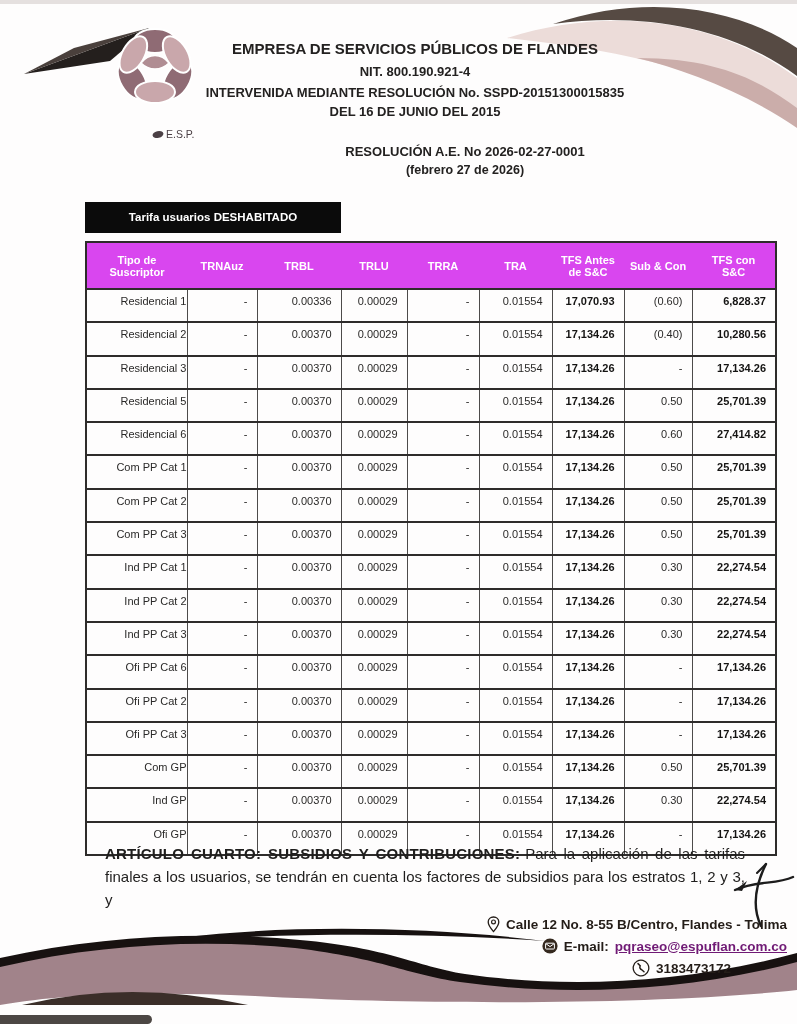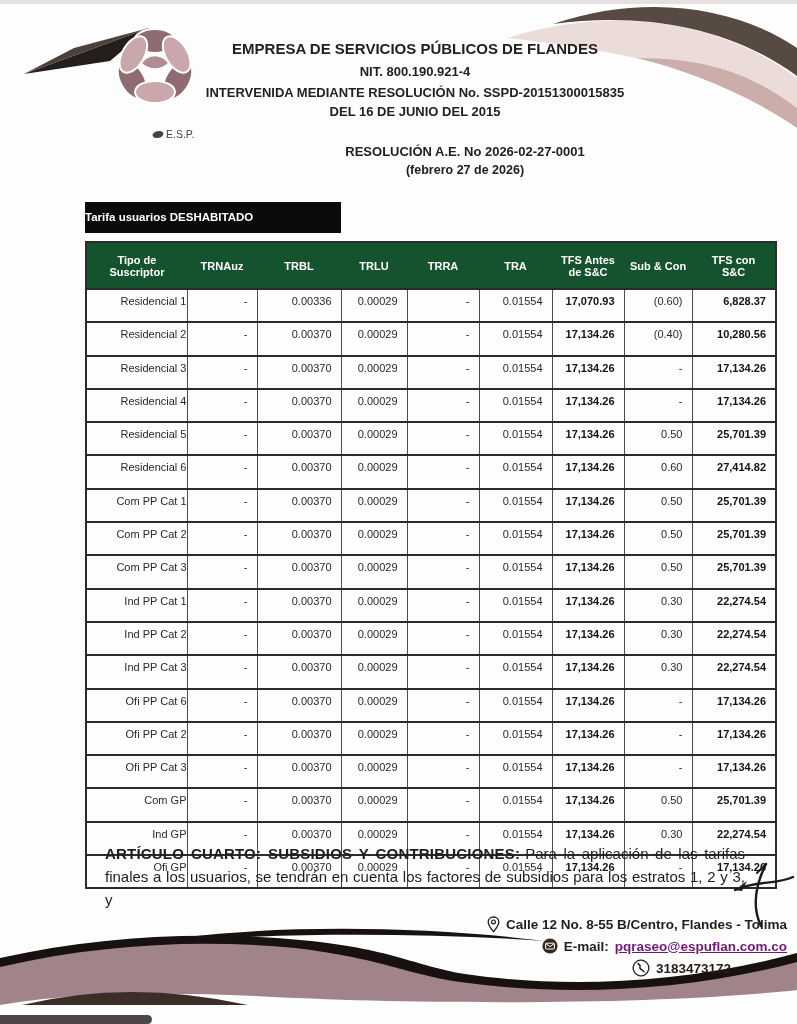--- a/index.html
+++ b/index.html
@@ -27,24 +27,24 @@
   .h1{font-size:15px;font-weight:bold;margin-bottom:7px;}
   .h2{font-size:13px;font-weight:bold;margin-bottom:6px;}
   .h3{font-size:13px;font-weight:bold;margin-bottom:4px;}
   .h4{font-size:13px;font-weight:bold;}
   .res-block{position:absolute;left:280px;top:144px;width:370px;text-align:center;color:#232120;}
   .r1{font-size:13px;font-weight:bold;margin-bottom:4px;}
   .r2{font-size:12.5px;font-weight:bold;}
 
   
   .banner{position:absolute;left:85px;top:202px;width:256px;height:31px;background:#0b0b0b;
-    color:#fff;font-size:11.5px;font-weight:bold;text-align:left;line-height:31px;}
+    color:#fff;font-size:11.5px;font-weight:bold;text-align:center;line-height:31px;}
   table.tariff{position:absolute;left:85px;top:241px;width:690px;border-collapse:collapse;
     table-layout:fixed;border:2px solid #2e2c2b;}
-  table.tariff thead th{background:#14532d;color:#fff;height:45px;font-size:11px;font-weight:bold;
+  table.tariff thead th{background:#d946ef;color:#fff;height:45px;font-size:11px;font-weight:bold;
     text-align:center;vertical-align:middle;white-space:pre-line;padding:0 2px;border:none;}
   table.tariff tbody td{height:26.3px;font-size:11px;color:#2a2928;text-align:right;
     vertical-align:top;padding:5px 9px 0 0;border-top:2px solid #2e2c2b;border-left:1px solid #4d4b4a;
     overflow:hidden;}
   table.tariff tbody td:first-child{text-align:right;padding:5px 0 0 0;border-left:none;}
   table.tariff tbody td:nth-child(7),
   table.tariff tbody td:nth-child(9){font-weight:bold;color:#151413;}
 
   
   .article{position:absolute;left:105px;top:843px;width:640px;font-size:15px;line-height:1.52;
@@ -172,31 +172,20 @@
       <td>-</td>
       <td>0.00370</td>
       <td>0.00029</td>
       <td>-</td>
       <td>0.01554</td>
       <td>17,134.26</td>
       <td>-</td>
       <td>17,134.26</td>
     </tr>
         <tr>
-      <td>Residencial 4</td>
-      <td>-</td>
-      <td>0.00370</td>
-      <td>0.00029</td>
-      <td>-</td>
-      <td>0.01554</td>
-      <td>17,134.26</td>
-      <td>-</td>
-      <td>17,134.26</td>
-    </tr>
-        <tr>
       <td>Residencial 5</td>
       <td>-</td>
       <td>0.00370</td>
       <td>0.00029</td>
       <td>-</td>
       <td>0.01554</td>
       <td>17,134.26</td>
       <td>0.50</td>
       <td>25,701.39</td>
     </tr>

